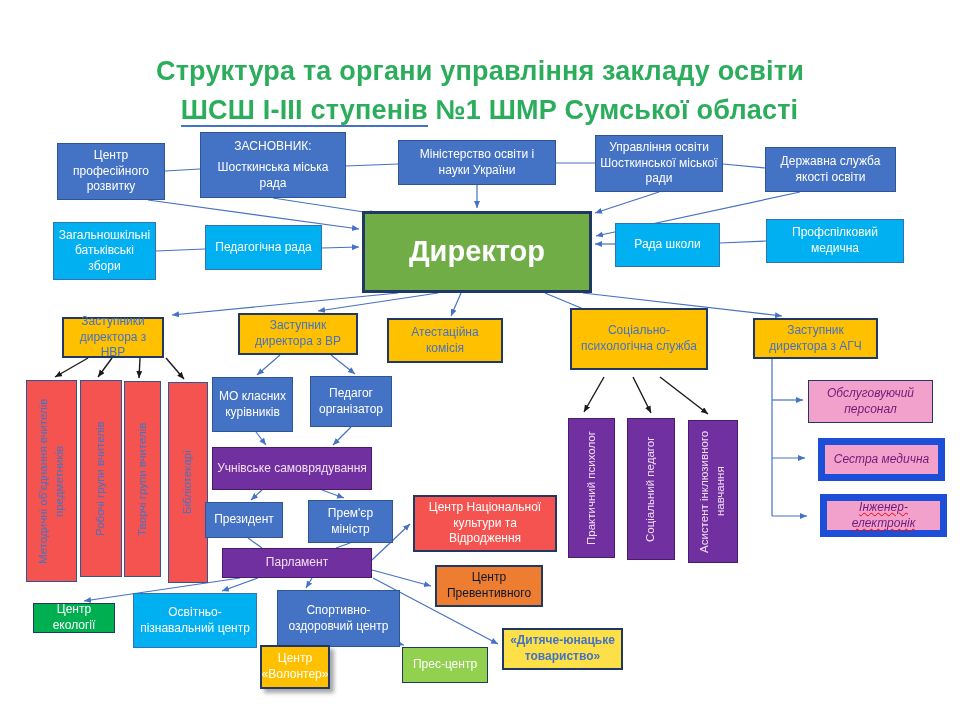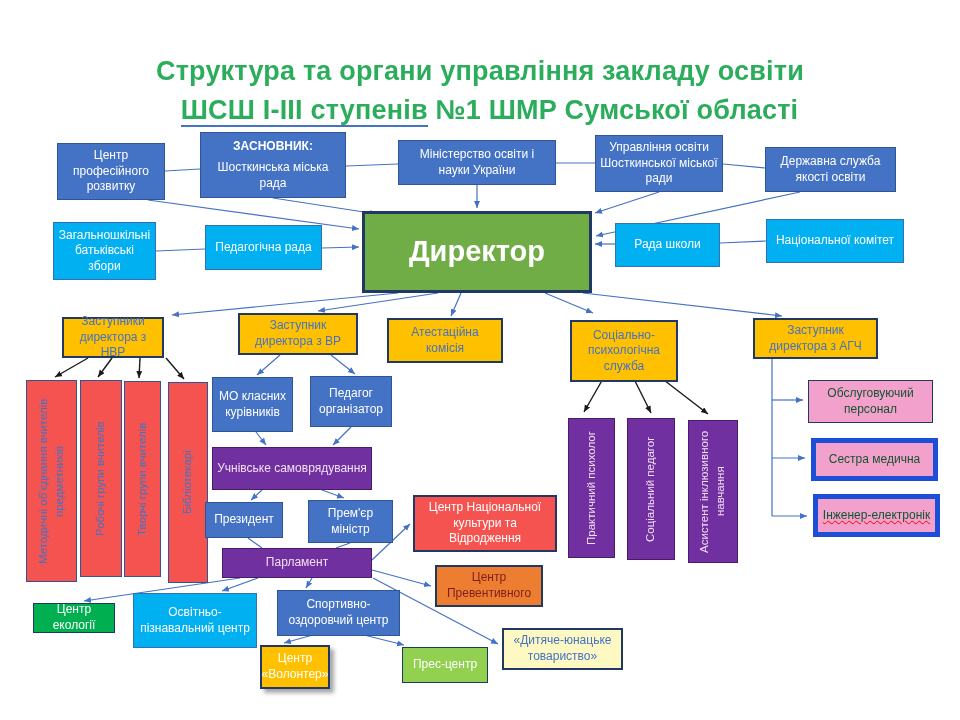--- a/index.html
+++ b/index.html
@@ -20,31 +20,31 @@
     display:flex;align-items:center;justify-content:center;
     text-align:center;padding:2px 4px;line-height:1.3;font-size:12px;
   }
   .blue{background:#4472C4;border:1.5px solid #2F5597;color:#fff;}
   .cyan{background:#00B0F0;border:1.5px solid #2E74B5;color:#fff;}
   .green-dir{background:#70AD47;border:3px solid #1F3864;color:#fff;font-weight:bold;font-size:29px;}
   .orange{background:#FFC000;border:2px solid #1F3864;color:#4472C4;}
   .redbox{background:#F4534F;border:1.5px solid #2F5597;color:#4472C4;}
   .red-h{background:#F4534F;border:2px solid #1F3864;color:#fff;}
   .purple{background:#7030A0;border:1px solid #4A1A6E;color:#F3DFF5;}
-  .pink{background:#F2A1CC;color:#14532d;}
+  .pink{background:#F2A1CC;color:#701a75;font-style:italic;}
   .pink-thin{border:1.5px solid #1F3864;}
-  .pink-thick{border:5px solid #1d4ed8;}
+  .pink-thick{border:7px solid #1d4ed8;margin-left:7px;}
   .green2{background:#00B050;border:1.5px solid #1F3864;color:#fff;}
   .lightgreen{background:#92D050;border:1.5px solid #1F3864;color:#fff;}
-  .dorange{background:#ED7D31;border:2px solid #1F3864;color:#7f1d1d;}
-  .olive{background:#fef9c3;border:2px solid #1F3864;color:#4472C4;}
+  .dorange{background:#ED7D31;border:2px solid #1F3864;color:#0f172a;}
+  .olive{background:#fde047;border:2px solid #1F3864;color:#4472C4;font-weight:bold;}
   .yellow-sh{background:#FFC000;border:2px solid #1F3864;color:#fff;box-shadow:4px 4px 4px rgba(110,110,110,.6);}
   .vert{writing-mode:vertical-rl;transform:rotate(180deg);font-size:11.5px;line-height:1.35;}
   .wavy{text-decoration:underline;text-decoration-style:wavy;text-decoration-color:#FF0000;text-decoration-thickness:1px;}
-  .hdr{font-weight:bold;display:block;margin-bottom:6px;}
+  .hdr{font-weight:normal;display:block;margin-bottom:6px;}
 </style>
 </head>
 <body>
 
 <div class="slide">
 
   <div class="title title1">Структура та органи  управління закладу освіти</div>
   <div class="title title2"><span class="u-line">ШСШ І-ІІІ ступенів</span><span> №1 ШМР Сумської області</span></div>
 
   <svg class="wires" width="960" height="720">
@@ -112,26 +112,26 @@
     <span><span class="hdr">ЗАСНОВНИК:</span><span>Шосткинська міська рада</span></span>
   </div>
   <div class="node blue" style="left:398px;top:140px;width:158px;height:45px">Міністерство освіти і науки України</div>
   <div class="node blue" style="left:595px;top:135px;width:128px;height:57px">Управління  освіти Шосткинської міської ради</div>
   <div class="node blue" style="left:765px;top:147px;width:131px;height:45px">Державна служба якості освіти</div>
 
   <div class="node cyan" style="left:53px;top:222px;width:103px;height:58px">Загальношкільні батьківські збори</div>
   <div class="node cyan" style="left:205px;top:225px;width:117px;height:45px">Педагогічна  рада</div>
   <div class="node green-dir" style="left:362px;top:211px;width:230px;height:82px">Директор</div>
   <div class="node cyan" style="left:615px;top:223px;width:105px;height:44px">Рада школи</div>
-  <div class="node cyan" style="left:766px;top:219px;width:138px;height:44px">Національної комітет</div>
+  <div class="node cyan" style="left:766px;top:219px;width:138px;height:44px">Профспілковий медична</div>
 
   <div class="node orange" style="left:62px;top:317px;width:102px;height:41px">Заступники директора з НВР</div>
   <div class="node orange" style="left:238px;top:313px;width:120px;height:42px">Заступник директора з ВР</div>
   <div class="node orange" style="left:387px;top:318px;width:116px;height:45px">Атестаційна комісія</div>
-  <div class="node orange" style="left:570px;top:320px;width:108px;height:62px">Соціально-психологічна служба</div>
+  <div class="node orange" style="left:570px;top:308px;width:138px;height:62px">Соціально-психологічна служба</div>
   <div class="node orange" style="left:753px;top:318px;width:125px;height:41px">Заступник директора з АГЧ</div>
 
   <div class="node redbox vert" style="left:26px;top:380px;width:51px;height:202px">Методичні об'єднання  вчителів предметників</div>
   <div class="node redbox vert" style="left:80px;top:380px;width:42px;height:197px">Робочі групи вчителів</div>
   <div class="node redbox vert" style="left:124px;top:381px;width:37px;height:196px">Творчі групи вчителів</div>
   <div class="node redbox vert" style="left:168px;top:382px;width:40px;height:201px">Бібліотекарі</div>
 
   <div class="node blue" style="left:212px;top:377px;width:81px;height:55px">МО класних курівників</div>
   <div class="node blue" style="left:310px;top:376px;width:82px;height:51px">Педагог організатор</div>
   <div class="node purple" style="left:212px;top:447px;width:160px;height:43px">Учнівське самоврядування</div>
@@ -143,19 +143,19 @@
   <div class="node purple vert" style="left:568px;top:418px;width:47px;height:140px">Практичний психолог</div>
   <div class="node purple vert" style="left:627px;top:418px;width:48px;height:142px">Соціальний педагог</div>
   <div class="node purple vert" style="left:688px;top:420px;width:50px;height:143px">Асистент інклюзивного навчання</div>
 
   <div class="node pink pink-thin" style="left:808px;top:380px;width:125px;height:43px">Обслуговуючий персонал</div>
   <div class="node pink pink-thick" style="left:811px;top:438px;width:127px;height:43px">Сестра медична</div>
   <div class="node pink pink-thick wavy" style="left:813px;top:494px;width:127px;height:43px">Інженер-електронік</div>
 
   <div class="node green2" style="left:33px;top:603px;width:82px;height:30px">Центр екології</div>
   <div class="node cyan" style="left:133px;top:593px;width:124px;height:55px">Освітньо-пізнавальний центр</div>
-  <div class="node blue" style="left:277px;top:590px;width:123px;height:46px">Спортивно-оздоровчий центр</div>
+  <div class="node blue" style="left:277px;top:590px;width:123px;height:57px">Спортивно-оздоровчий центр</div>
   <div class="node yellow-sh" style="left:260px;top:645px;width:70px;height:44px">Центр «Волонтер»</div>
   <div class="node lightgreen" style="left:402px;top:647px;width:86px;height:36px">Прес-центр</div>
   <div class="node dorange" style="left:435px;top:565px;width:108px;height:42px">Центр Превентивного</div>
   <div class="node olive" style="left:502px;top:628px;width:121px;height:42px">«Дитяче-юнацьке товариство»</div>
 
 </div>
 
 </body></html>

